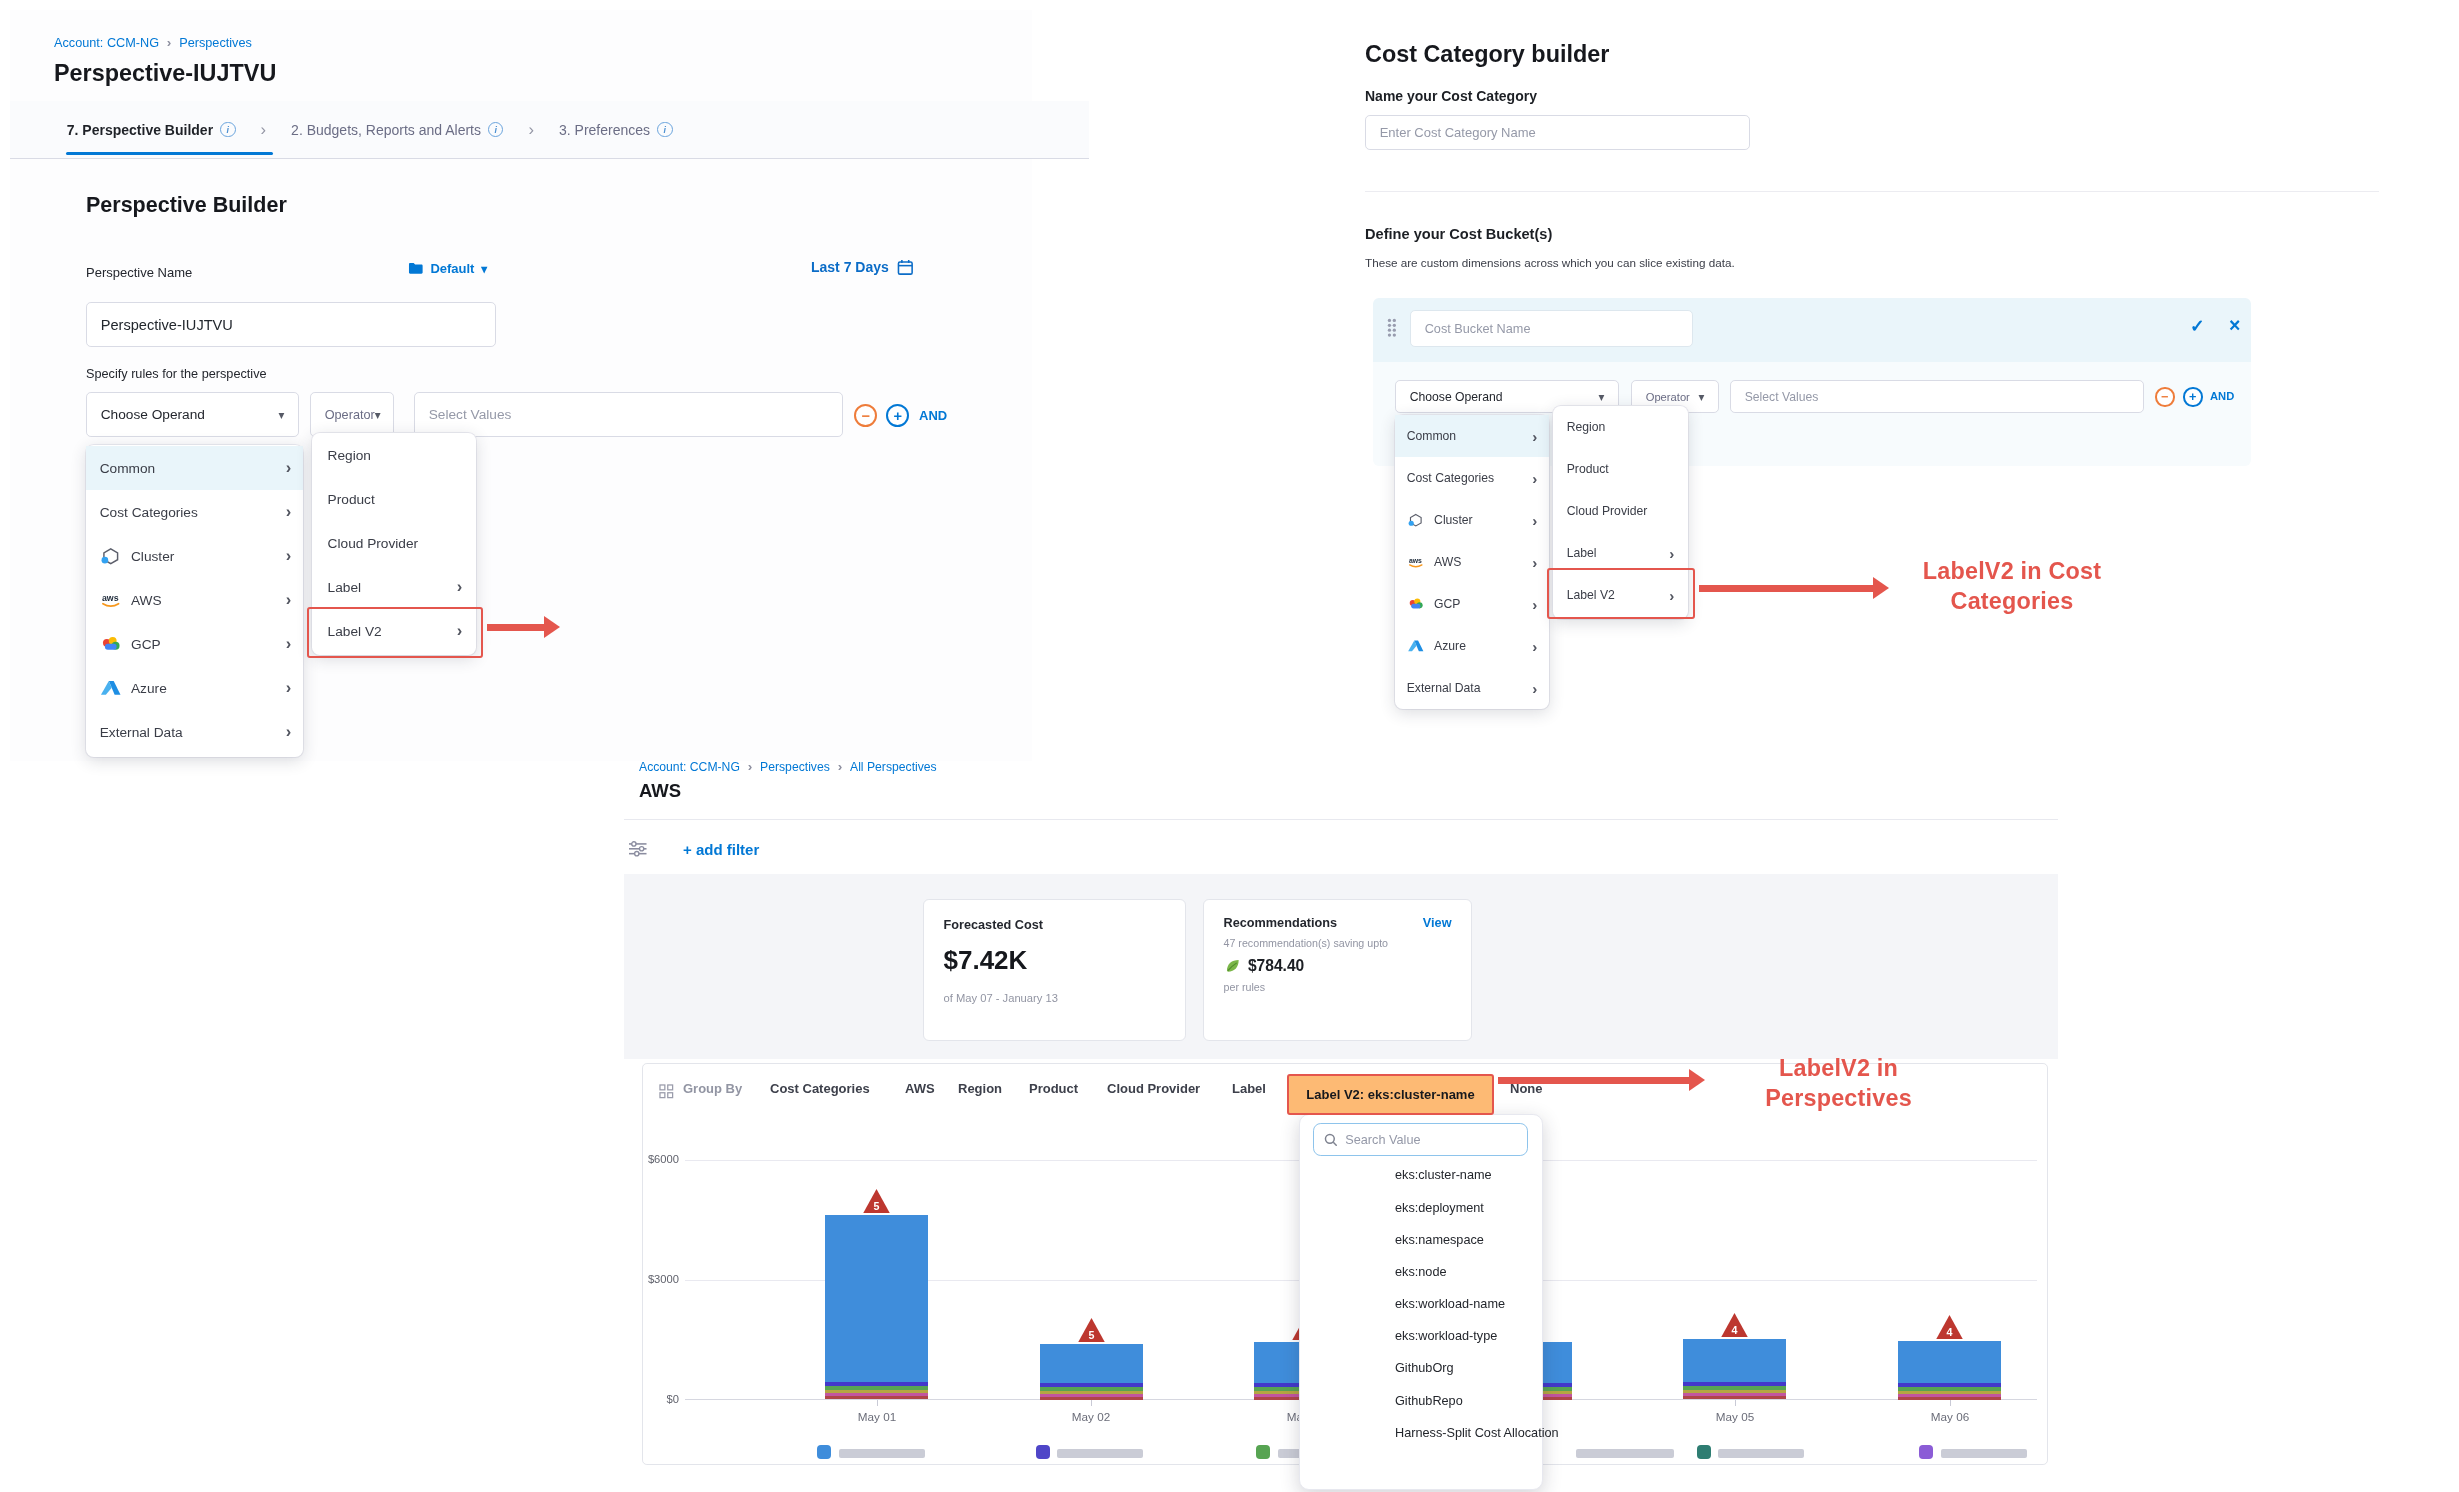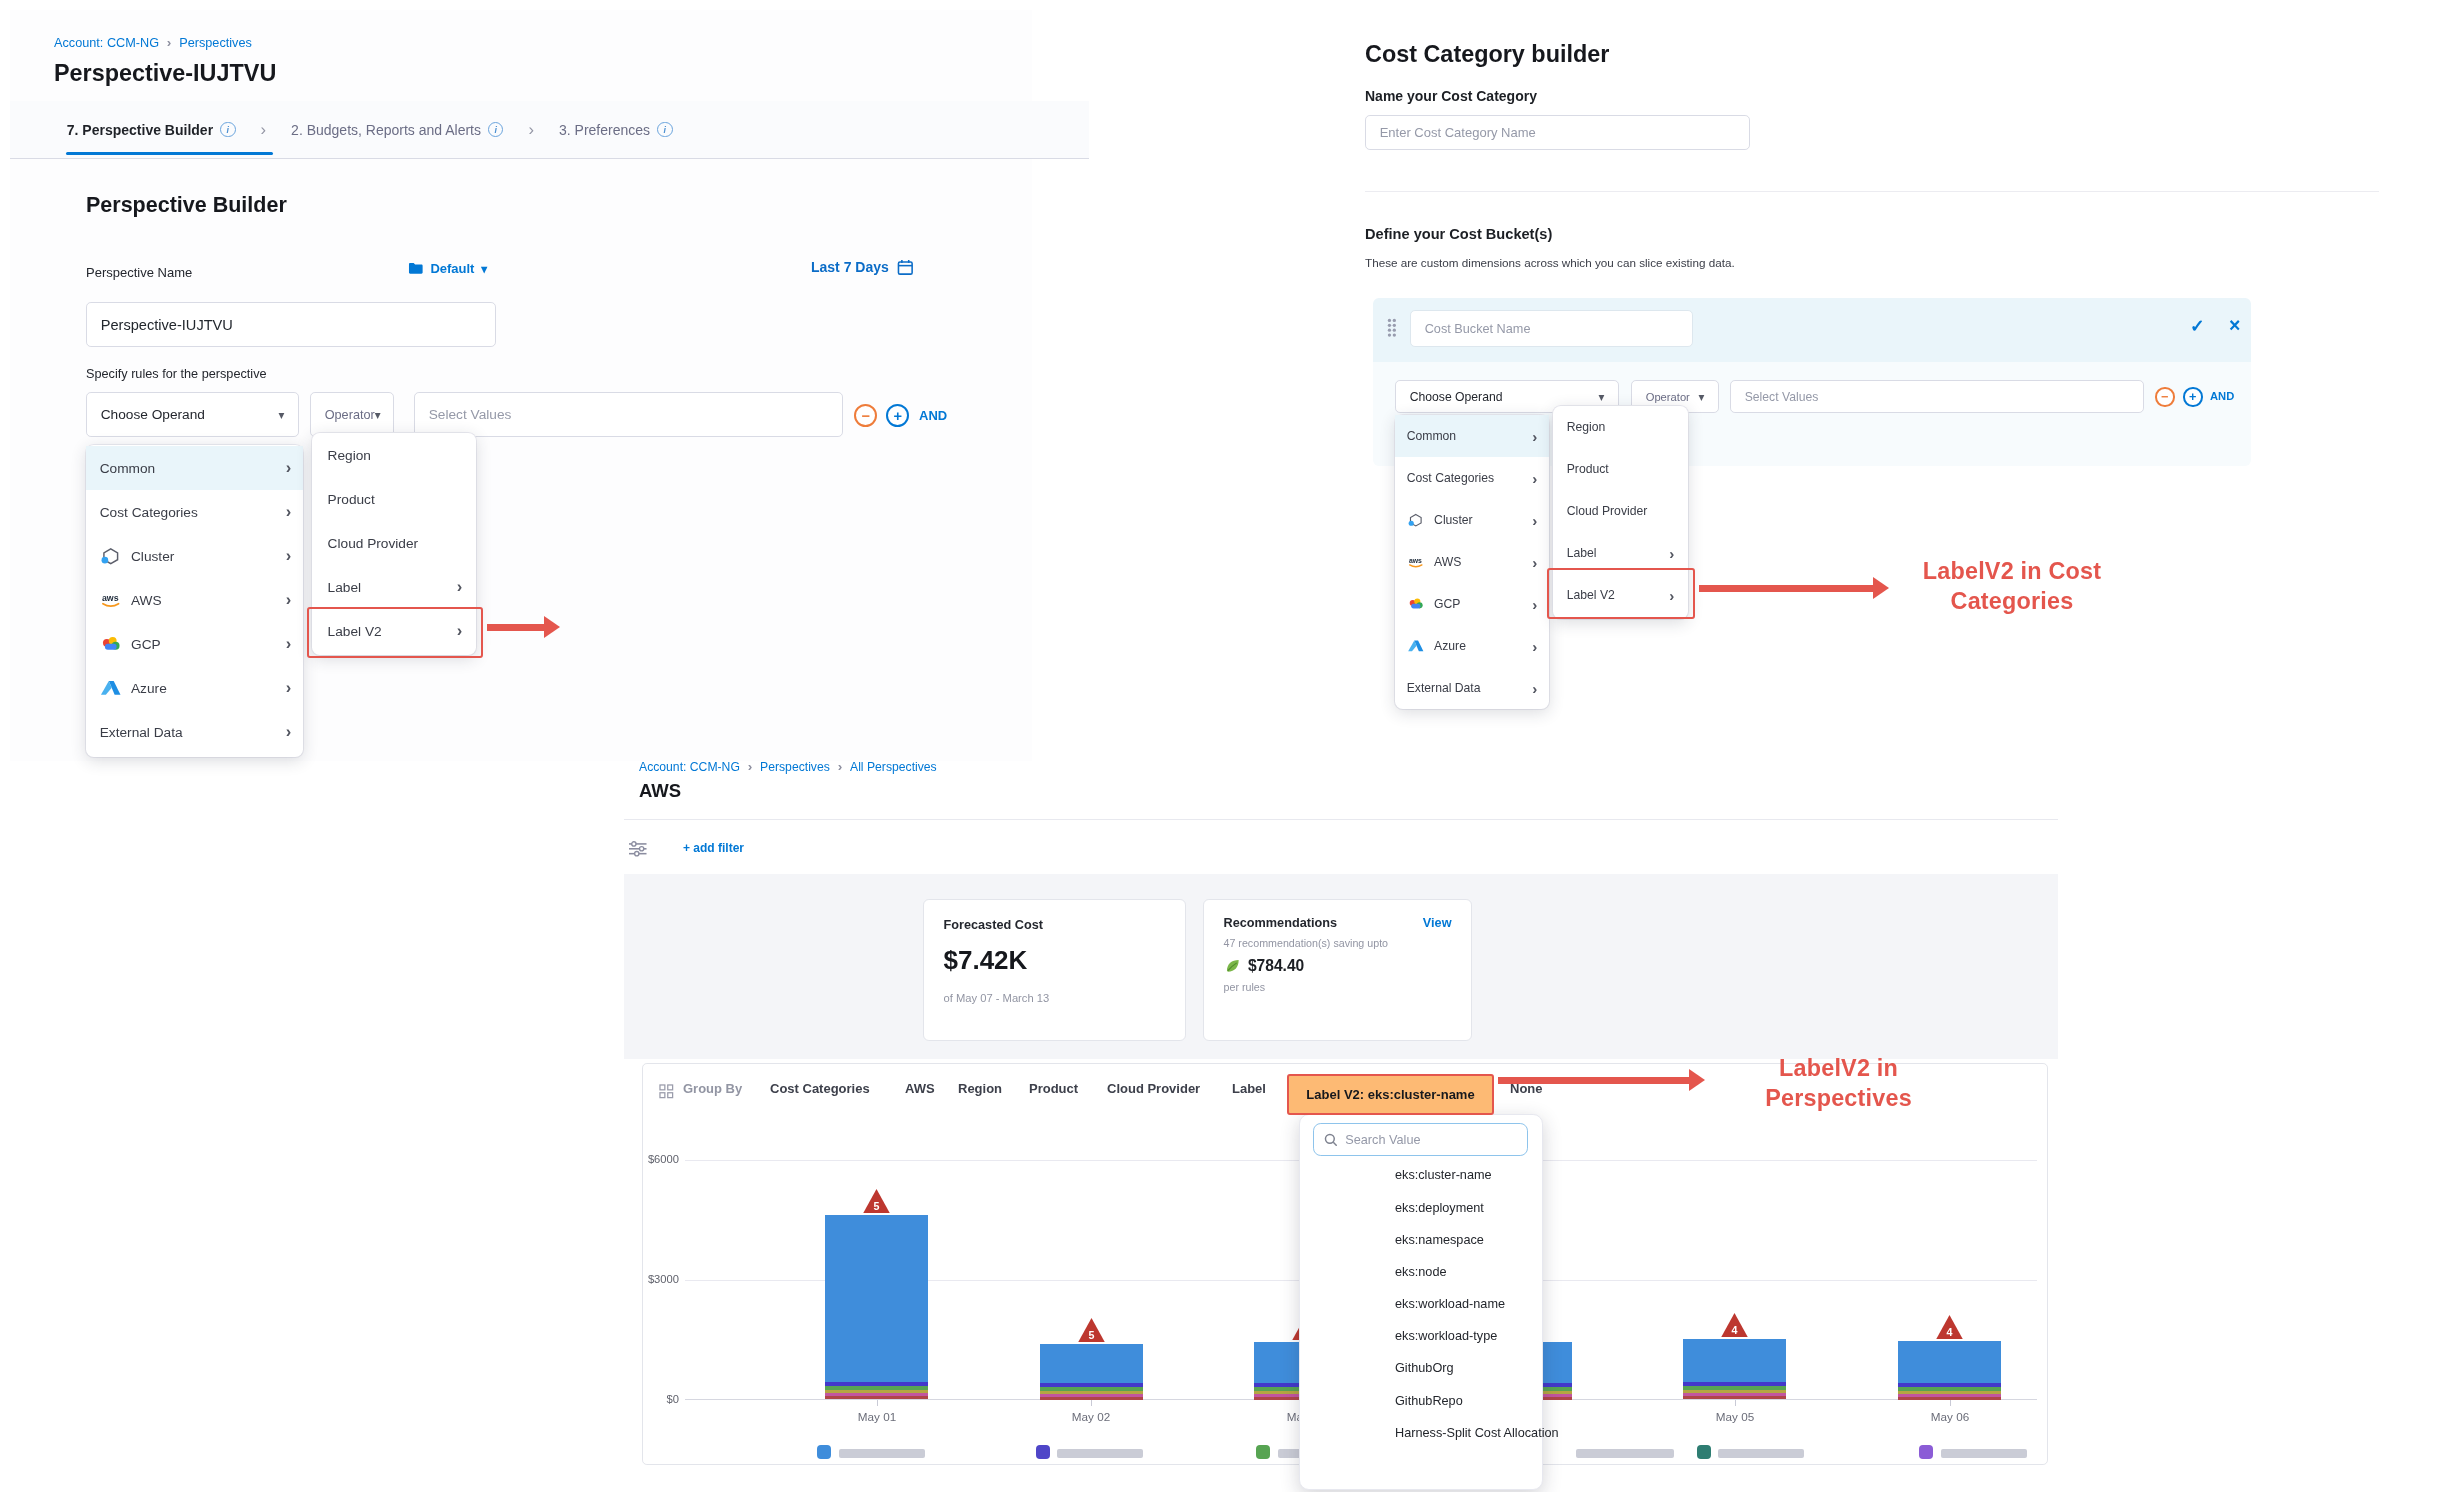--- a/index.html
+++ b/index.html
@@ -346,28 +346,28 @@
   <div class="abs" style="left:624px;top:819px;width:1434px;height:1px;background:#e8e9ef;"></div>
 
   <svg class="abs" width="19.5" height="15.6" viewBox="0 0 20 16" style="left:628px;top:841px;">
     <line x1="1" y1="3" x2="19" y2="3" stroke="#8b8da0" stroke-width="1.6"></line>
       <circle cx="6" cy="3" r="2.2" fill="#fff" stroke="#8b8da0" stroke-width="1.4"></circle>
     <line x1="1" y1="8" x2="19" y2="8" stroke="#8b8da0" stroke-width="1.6"></line>
       <circle cx="14" cy="8" r="2.2" fill="#fff" stroke="#8b8da0" stroke-width="1.4"></circle>
     <line x1="1" y1="13" x2="19" y2="13" stroke="#8b8da0" stroke-width="1.6"></line>
       <circle cx="9" cy="13" r="2.2" fill="#fff" stroke="#8b8da0" stroke-width="1.4"></circle>
   </svg>
-  <div class="abs" style="left:683px;top:841px;font-size:12px;color:#0278d5;font-weight:600;">+ add filter</div>
+  <div class="abs" style="left:683px;top:841px;font-size:15px;color:#0278d5;font-weight:600;">+ add filter</div>
 
   <div class="abs" style="left:624px;top:874px;width:1434px;height:185px;background:#f4f5f8;"></div>
 
   <div class="abs card" style="left:923px;top:899px;width:263px;height:142px;padding:17.6px 19.5px;">
     <div class="stat-title">Forecasted Cost</div>
     <div class="stat-val" style="margin-top:13.7px;">$7.42K</div>
-    <div class="stat-sub" style="margin-top:15.6px;">of May 07 - March 13</div>
+    <div class="stat-sub" style="margin-top:15.6px;">of May 07 - January 13</div>
   </div>
   <div class="abs card" style="left:1203px;top:899px;width:269px;height:142px;padding:15.6px 19.5px;">
     <div style="display:flex;justify-content:space-between;align-items:flex-start;">
       <span class="stat-title">Recommendations</span>
       <span style="color:#0278d5;font-size:12.7px;font-weight:600;">View</span>
     </div>
     <div class="stat-sub" style="margin-top:7.8px;font-size:10.7px;">47 recommendation(s) saving upto</div>
     <div style="display:flex;align-items:center;gap:6.8px;margin-top:7.8px;">
       <svg width="17.6" height="17.6" viewBox="0 0 18 18">
           <path d="M3 14C3 7 8 3 15 3c0 7-4 12-11 12z" fill="#7ab648"></path>

